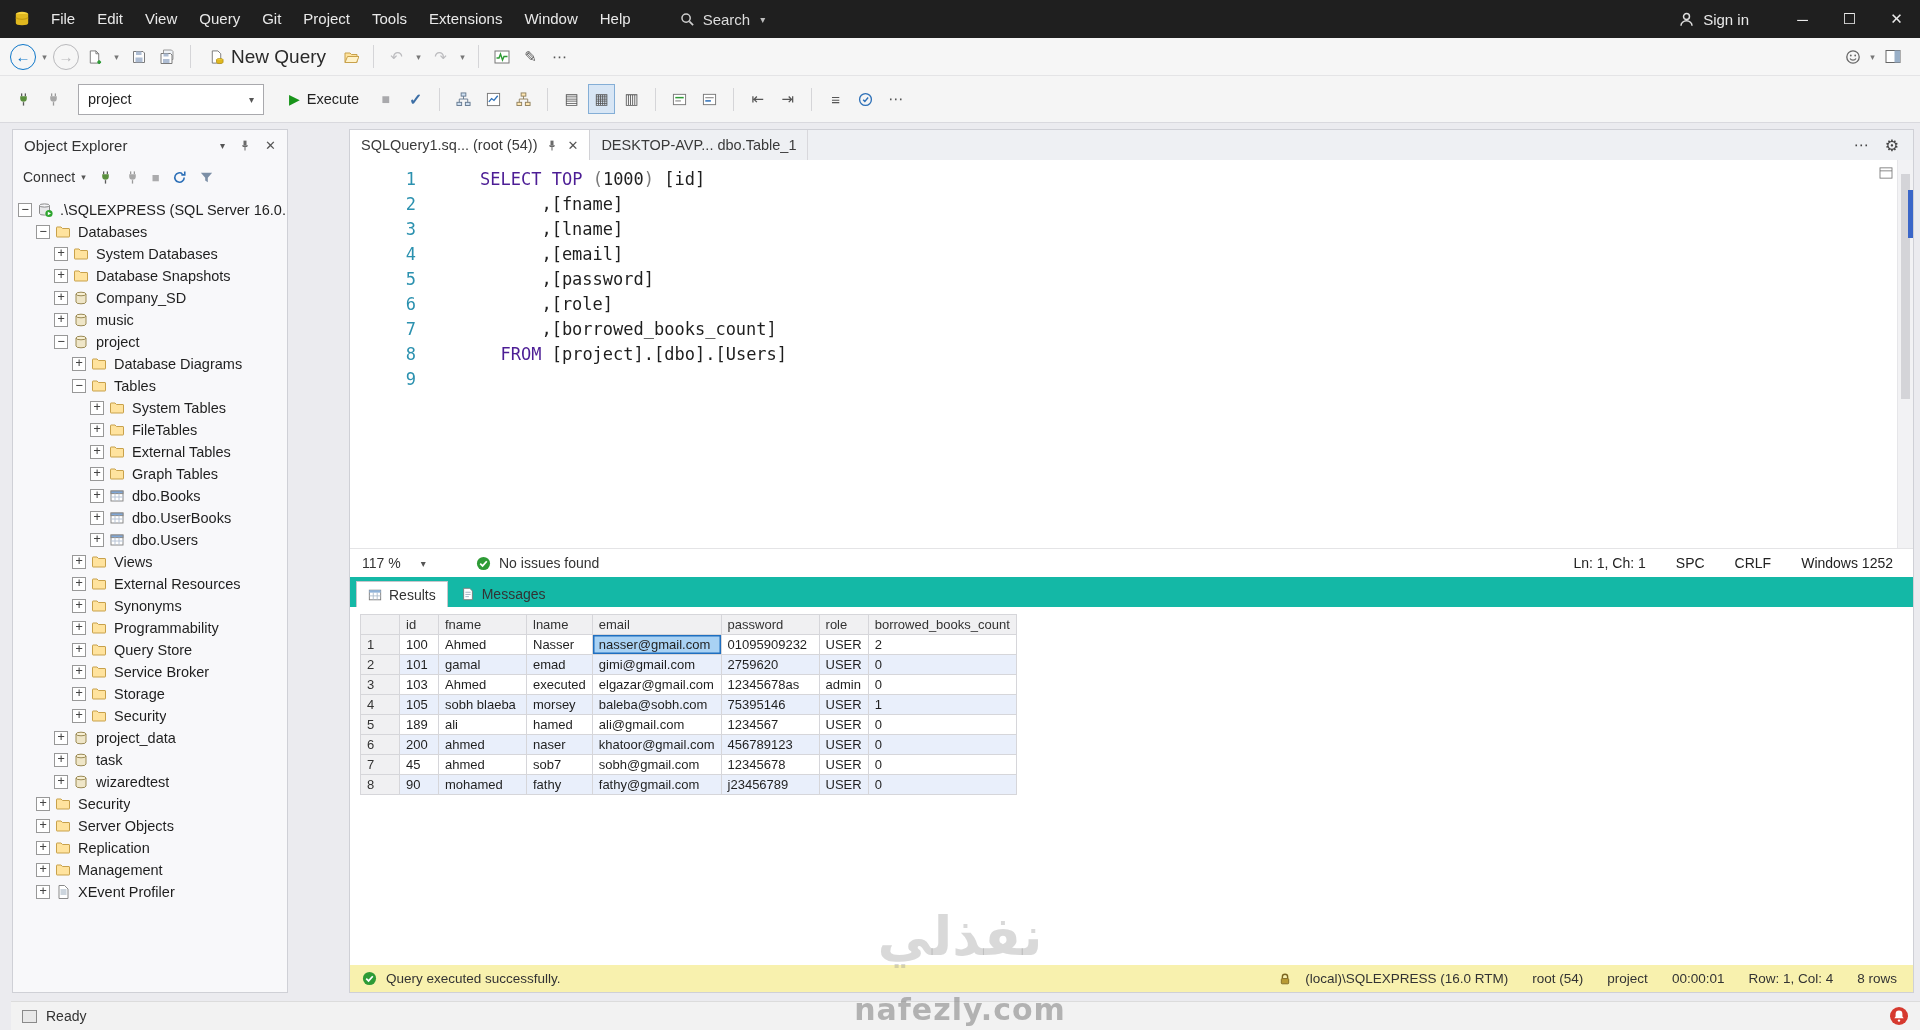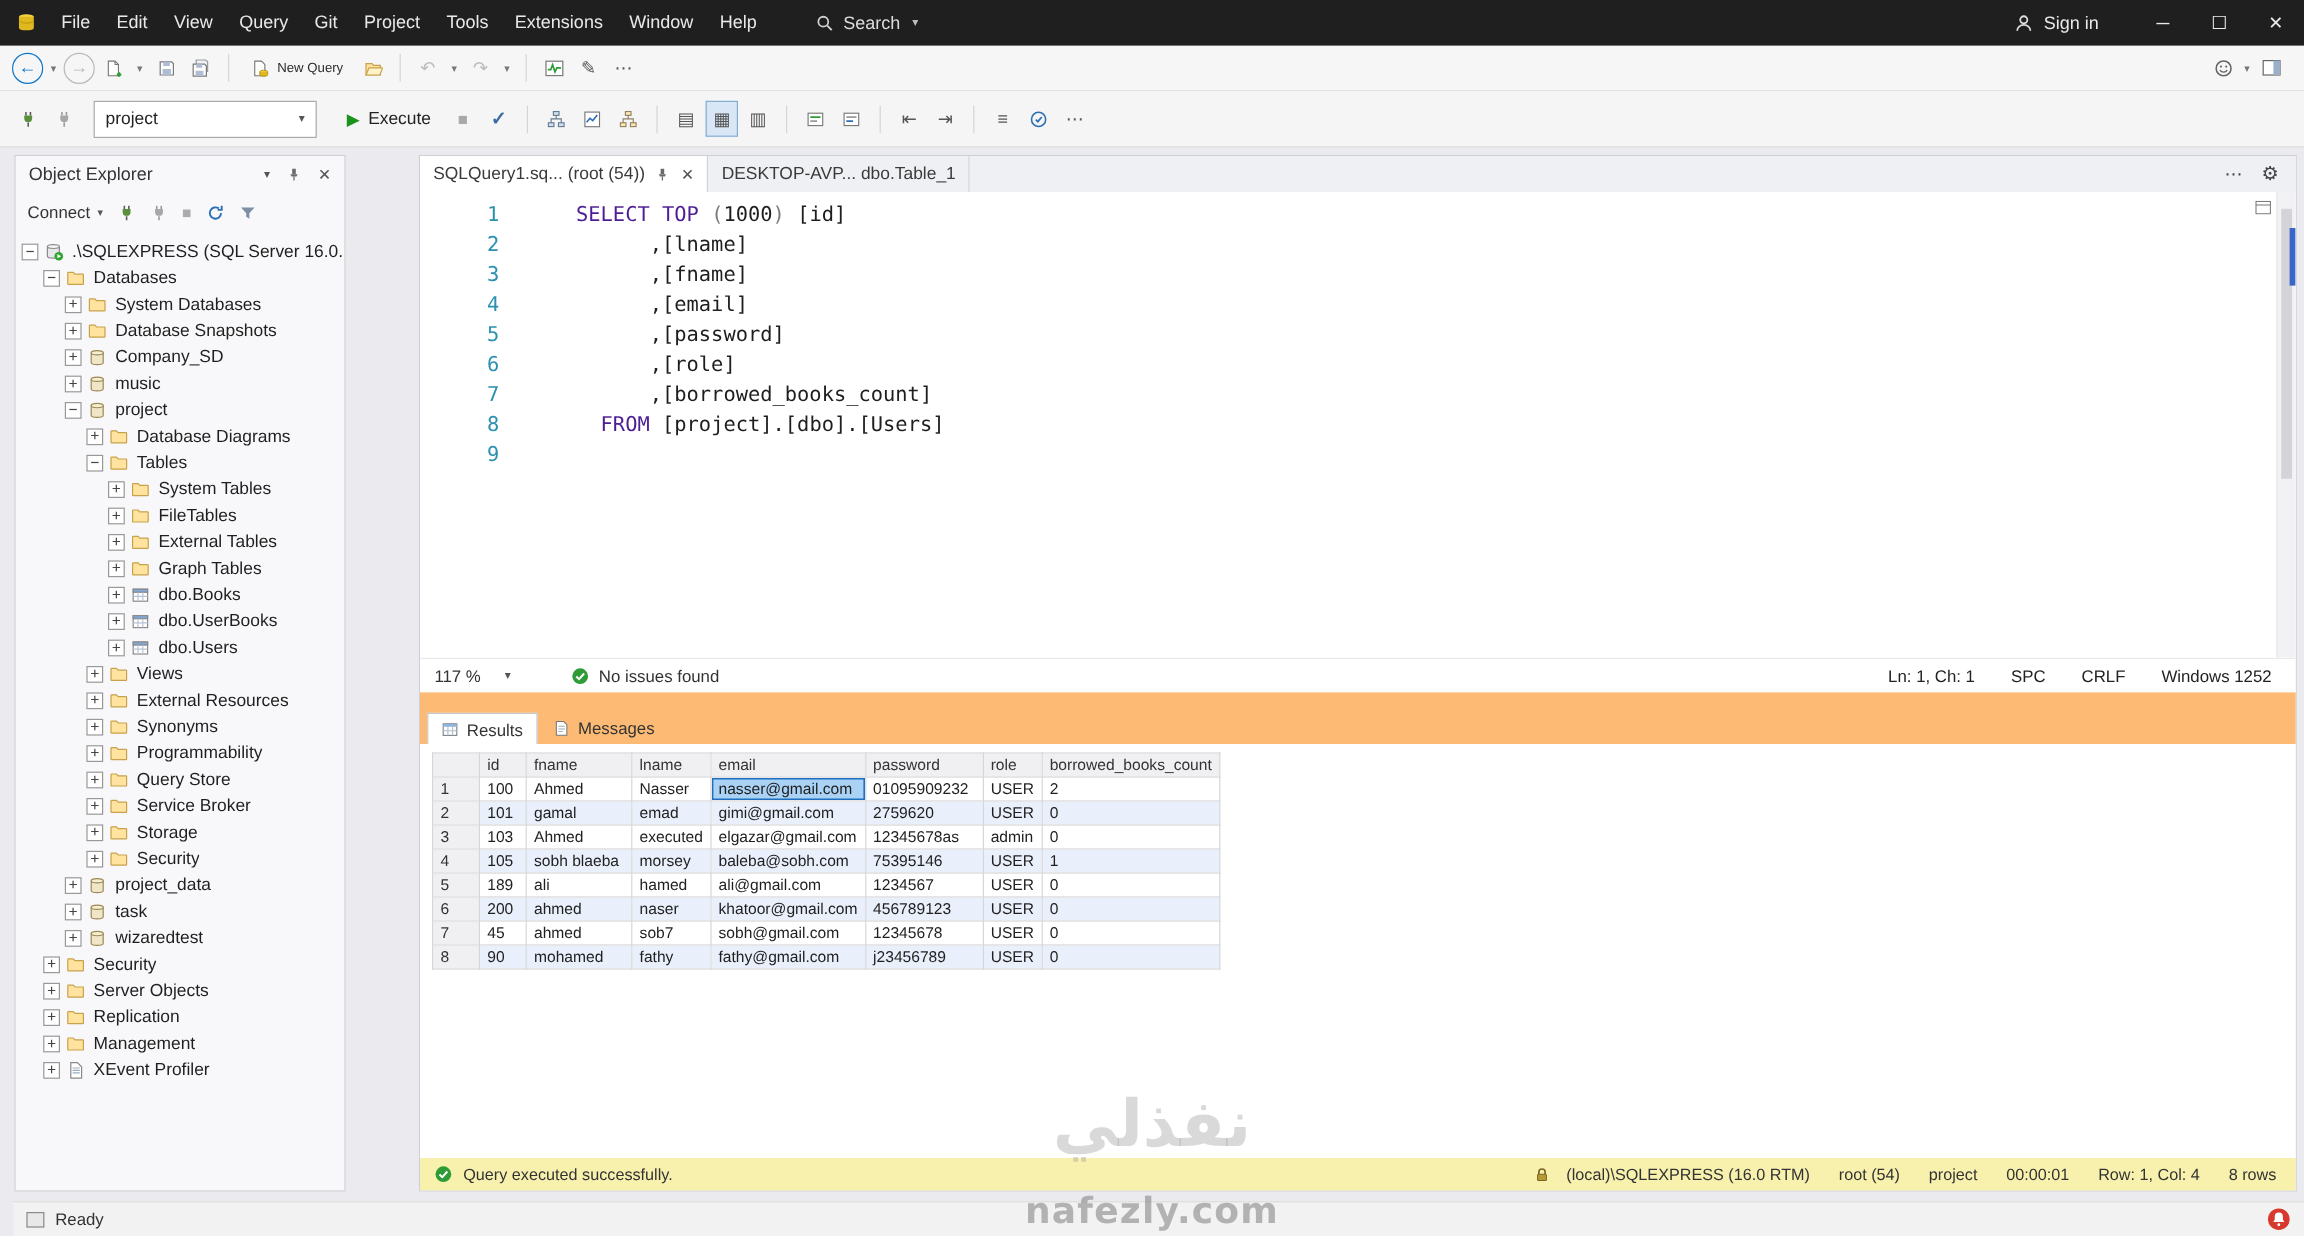--- a/index.html
+++ b/index.html
@@ -21,21 +21,21 @@
   
   .toolbar1 { position:absolute; top:38px; left:0; right:0; height:38px; background:#f6f6f6; border-bottom:1px solid #e4e4e6; display:flex; align-items:center; padding-left:10px; gap:2px; z-index:9; }
   .toolbar2 { position:absolute; top:76px; left:0; right:0; height:47px; background:#f5f5f5; border-bottom:1px solid #d9d9de; display:flex; align-items:center; padding-left:10px; gap:3px; z-index:9; }
   .tb-btn { height:30px; min-width:27px; display:flex; align-items:center; justify-content:center; color:#555; font-size:15px; padding:0 3px; }
   .tb-btn.pressed { background:#d8e6f5; border:1px solid #84aed6; }
   .tb-caret { width:13px; font-size:9px; color:#777; display:flex; align-items:center; justify-content:center; height:30px; }
   .tb-sep { width:1px; height:23px; background:#d5d5d8; margin:0 7px; flex:none; }
   .nav-circle { width:26px; height:26px; min-width:26px; border-radius:50%; border:1.6px solid #0e76c9; color:#0e76c9; font-size:15px; }
   .nav-circle.disabled { border-color:#b9b9bc; color:#b9b9bc; }
   .glyph-disabled { color:#bcbcbf; }
-  .new-query-btn { gap:7px; padding:0 9px; font-size:11px; color:#2a2a2a; white-space:nowrap; }
+  .new-query-btn { gap:7px; padding:0 9px; font-size:19px; color:#2a2a2a; white-space:nowrap; }
   .tb-right { margin-left:auto; display:flex; align-items:center; padding-right:14px; }
   .db-combo { width:186px; height:31px; background:#fff; border:1px solid #a9a9ad; display:flex; align-items:center; padding:0 9px; font-size:14.5px; color:#222; margin:0 12px 0 8px; }
   .db-combo .combo-caret { margin-left:auto; font-size:10px; color:#555; }
   .execute-btn { gap:7px; padding:0 10px; font-size:14.5px; color:#222; white-space:nowrap; }
   .play-glyph { color:#18941a; font-size:14px; }
   .stop-glyph { color:#a9a9ac; font-size:14px; }
   .check-glyph { color:#3c6ea5; font-size:16px; font-weight:bold; }
 
   
   .object-explorer { position:absolute; left:12px; top:129px; width:276px; bottom:37px; background:#f8f8fa; border:1px solid #cfd0d6; overflow:hidden; }
@@ -70,21 +70,21 @@
   .scroll-thumb { position:absolute; top:14px; left:3px; width:9px; height:225px; background:#d4d4d8; }
   .scroll-marker { position:absolute; top:30px; right:0; width:5px; height:48px; background:#3a66c8; }
   .split-box { position:absolute; top:7px; right:20px; }
 
   .zoom-row { height:29px; flex:none; display:flex; align-items:center; border-top:1px solid #e4e4e6; font-size:14px; color:#333; padding:0 12px; background:#fff; }
   .zoom-combo { display:flex; align-items:center; gap:20px; min-width:74px; }
   .zoom-caret { font-size:10px; color:#555; }
   .issues { display:flex; align-items:center; gap:8px; margin-left:40px; }
   .zoom-right { margin-left:auto; display:flex; align-items:center; gap:30px; padding-right:8px; color:#222; }
 
-  .results-tabs { height:43px; flex:none; background:#fdba74; display:flex; align-items:flex-end; padding-left:6px; gap:2px; }
+  .results-tabs { height:30px; flex:none; background:#14b8a6; display:flex; align-items:flex-end; padding-left:6px; gap:2px; }
   .rtab { height:26px; display:flex; align-items:center; gap:7px; padding:0 11px; font-size:14px; color:#333; }
   .rtab.active { background:#fff; border:1px solid #c6c6cb; border-bottom:none; }
 
   .results-area { flex:1; background:#fff; position:relative; overflow:hidden; }
   table.grid { position:absolute; left:10px; top:7px; border-collapse:collapse; font-size:13px; color:#1f1f1f; table-layout:fixed; }
   .grid th, .grid td { border:1px solid #d6d6da; padding:1px 6px; height:20px; text-align:left; font-weight:normal; overflow:hidden; white-space:nowrap; }
   .grid th { background:#f0f0f2; color:#333; }
   .grid td.rownum { background:#f0f0f2; color:#333; }
   .grid tr.alt td { background:#e9effb; }
   .grid tr.alt td.rownum { background:#f0f0f2; }
@@ -711,22 +711,22 @@
         <div class="ln">3</div>
         <div class="ln">4</div>
         <div class="ln">5</div>
         <div class="ln">6</div>
         <div class="ln">7</div>
         <div class="ln">8</div>
         <div class="ln">9</div>
       </div>
     <div class="code" id="code">
         <div class="code-line"><span class="tok-kw">SELECT</span><span class="tok-pl"> </span><span class="tok-kw">TOP</span><span class="tok-pl"> </span><span class="tok-pr">(</span><span class="tok-pl">1000</span><span class="tok-pr">)</span><span class="tok-pl"> [id]</span></div>
+        <div class="code-line"><span class="tok-pl">      ,[fname]</span></div>
         <div class="code-line"><span class="tok-pl">      ,[lname]</span></div>
-        <div class="code-line"><span class="tok-pl">      ,[fname]</span></div>
         <div class="code-line"><span class="tok-pl">      ,[email]</span></div>
         <div class="code-line"><span class="tok-pl">      ,[password]</span></div>
         <div class="code-line"><span class="tok-pl">      ,[role]</span></div>
         <div class="code-line"><span class="tok-pl">      ,[borrowed_books_count]</span></div>
         <div class="code-line"><span class="tok-pl">  </span><span class="tok-kw">FROM</span><span class="tok-pl"> [project].[dbo].[Users]</span></div>
         <div class="code-line"></div>
       </div>
     <span class="split-box">
       <svg width="14" height="12" viewBox="0 0 16 14">
           <rect x="1" y="1" width="14" height="12" fill="#fff" stroke="#777"></rect>

